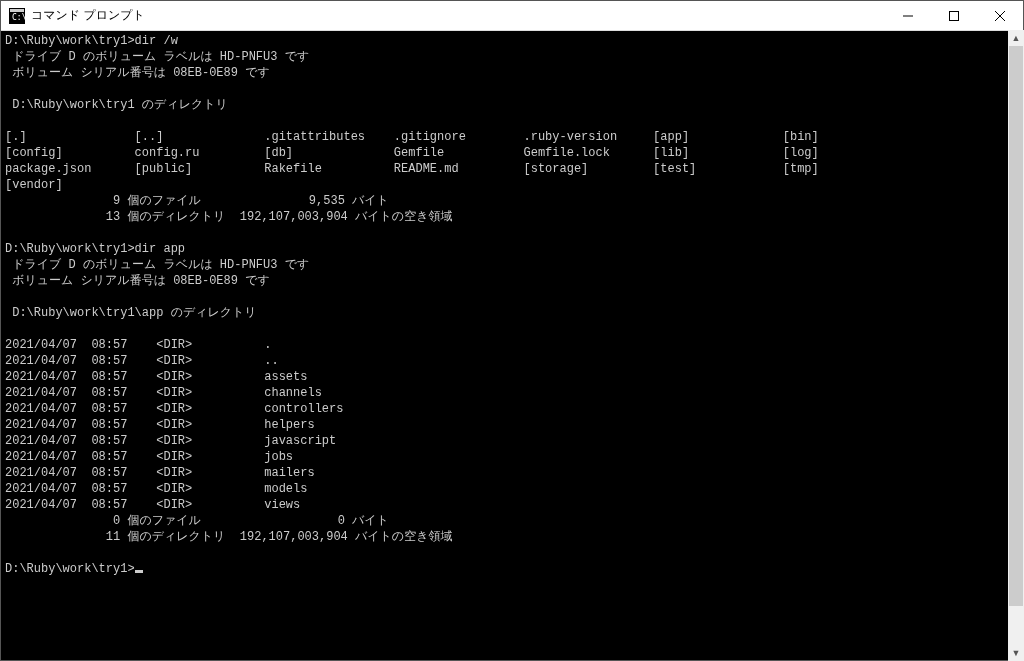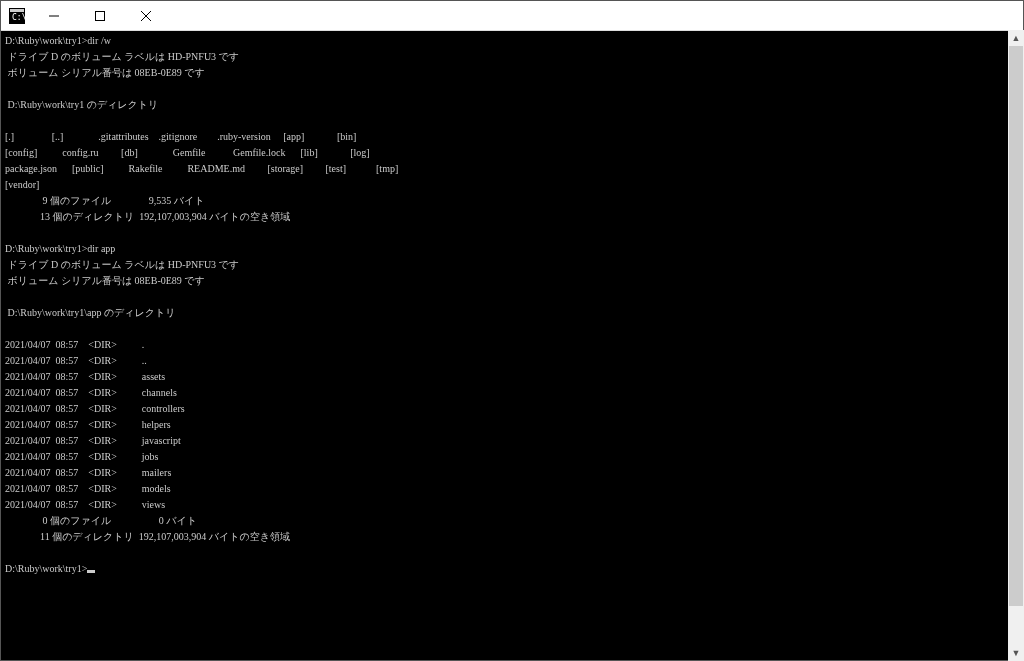--- a/index.html
+++ b/index.html
@@ -50,22 +50,22 @@
       align-items: center;
       justify-content: center;
       font-size: 11px;
       color: #000;
       font-family: "Segoe UI", sans-serif;
     }
     .terminal {
       flex: 1;
       background: #000;
       color: #ccc;
-      font-family: Liberation Serif, serif;
-      font-size: 10px;
+      font-family: Liberation Mono, monospace;
+      font-size: 12px;
       line-height: 16px;
       padding: 2px 4px;
       white-space: pre;
       overflow: hidden;
       position: relative;
     }
     .scrollbar {
       position: absolute;
       right: 0;
       top: 30px;
@@ -103,20 +103,21 @@
 
 <div class="window">
   <div class="titlebar">
     <span class="titlebar-icon">
       <svg width="16" height="16" viewBox="0 0 16 16">
           <rect x="0" y="0" width="16" height="16" fill="#000"></rect>
           <rect x="1" y="1" width="14" height="3" fill="#ccc"></rect>
           <text x="3" y="12" font-size="8" fill="#fff" font-family="monospace">C:\</text>
         </svg>
     </span>
+    <span class="titlebar-title">コマンド プロンプト</span>
     <div class="titlebar-controls">
       <div class="titlebar-btn">
         <svg width="10" height="10" viewBox="0 0 10 10">
             <line x1="0" y1="5" x2="10" y2="5" stroke="#000" stroke-width="1"></line>
           </svg>
       </div>
       <div class="titlebar-btn">
         <svg width="10" height="10" viewBox="0 0 10 10">
             <rect x="0.5" y="0.5" width="9" height="9" fill="none" stroke="#000" stroke-width="1"></rect>
           </svg>

